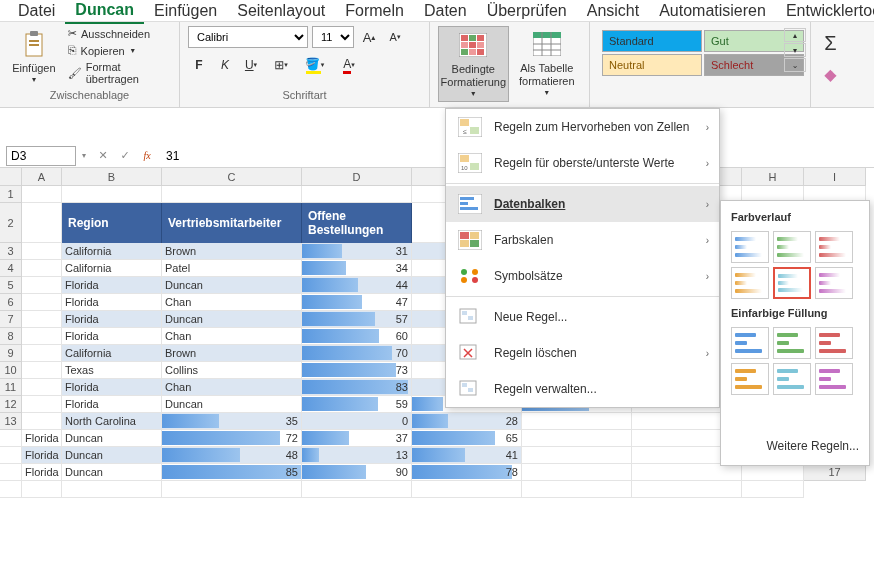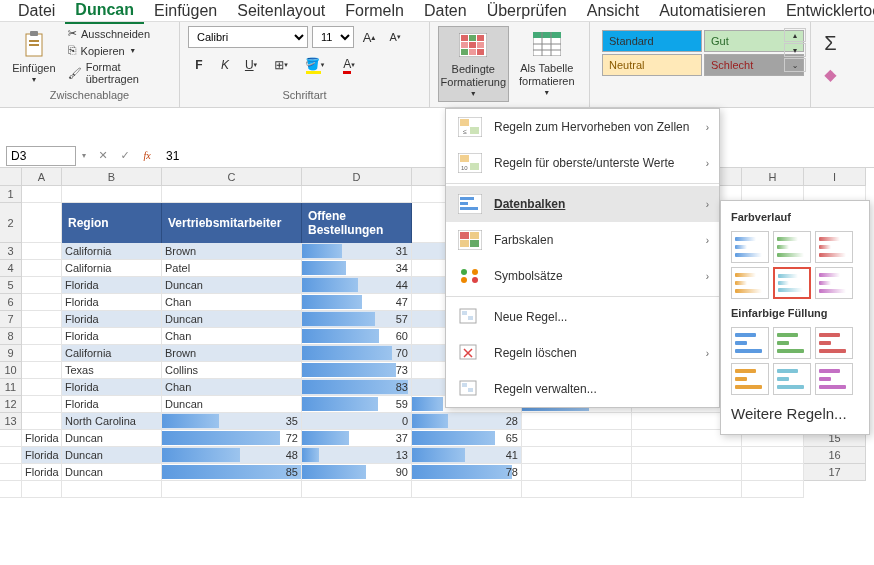--- a/index.html
+++ b/index.html
@@ -54,21 +54,21 @@
 .cf-icon { width: 24px; height: 20px; flex-shrink: 0; }
 .cf-sep { border-top: 1px solid #ddd; margin: 2px 0; }
 
 
 .db-sub { position: absolute; top: 200px; left: 720px; width: 150px; background: #fff; border: 1px solid #c4c4c4; box-shadow: 2px 2px 8px rgba(0,0,0,0.2); z-index: 60; padding: 6px; }
 .db-title { font-size: 11px; font-weight: 600; padding: 4px; }
 .db-grid { display: grid; grid-template-columns: repeat(3, 38px); gap: 4px; padding: 4px; }
 .db-opt { width: 38px; height: 32px; border: 1px solid #ccc; display: flex; flex-direction: column; justify-content: space-around; padding: 3px; cursor: pointer; background: #fff; }
 .db-opt.selected { border: 2px solid #e15040; }
 .db-bar { height: 4px; border-radius: 1px; }
-.db-more { font-size: 15px; padding: 6px 4px; cursor: pointer; }
+.db-more { font-size: 12px; padding: 6px 4px; text-align: right; cursor: pointer; margin-top: 34px; }
 
 svg { display: block; }
 </style>
 </head>
 <body>
 
 <div class="menu-bar" id="menu-bar">
     <div class="menu-item">Datei</div>
     <div class="menu-item active">Duncan</div>
     <div class="menu-item">Einfügen</div>

